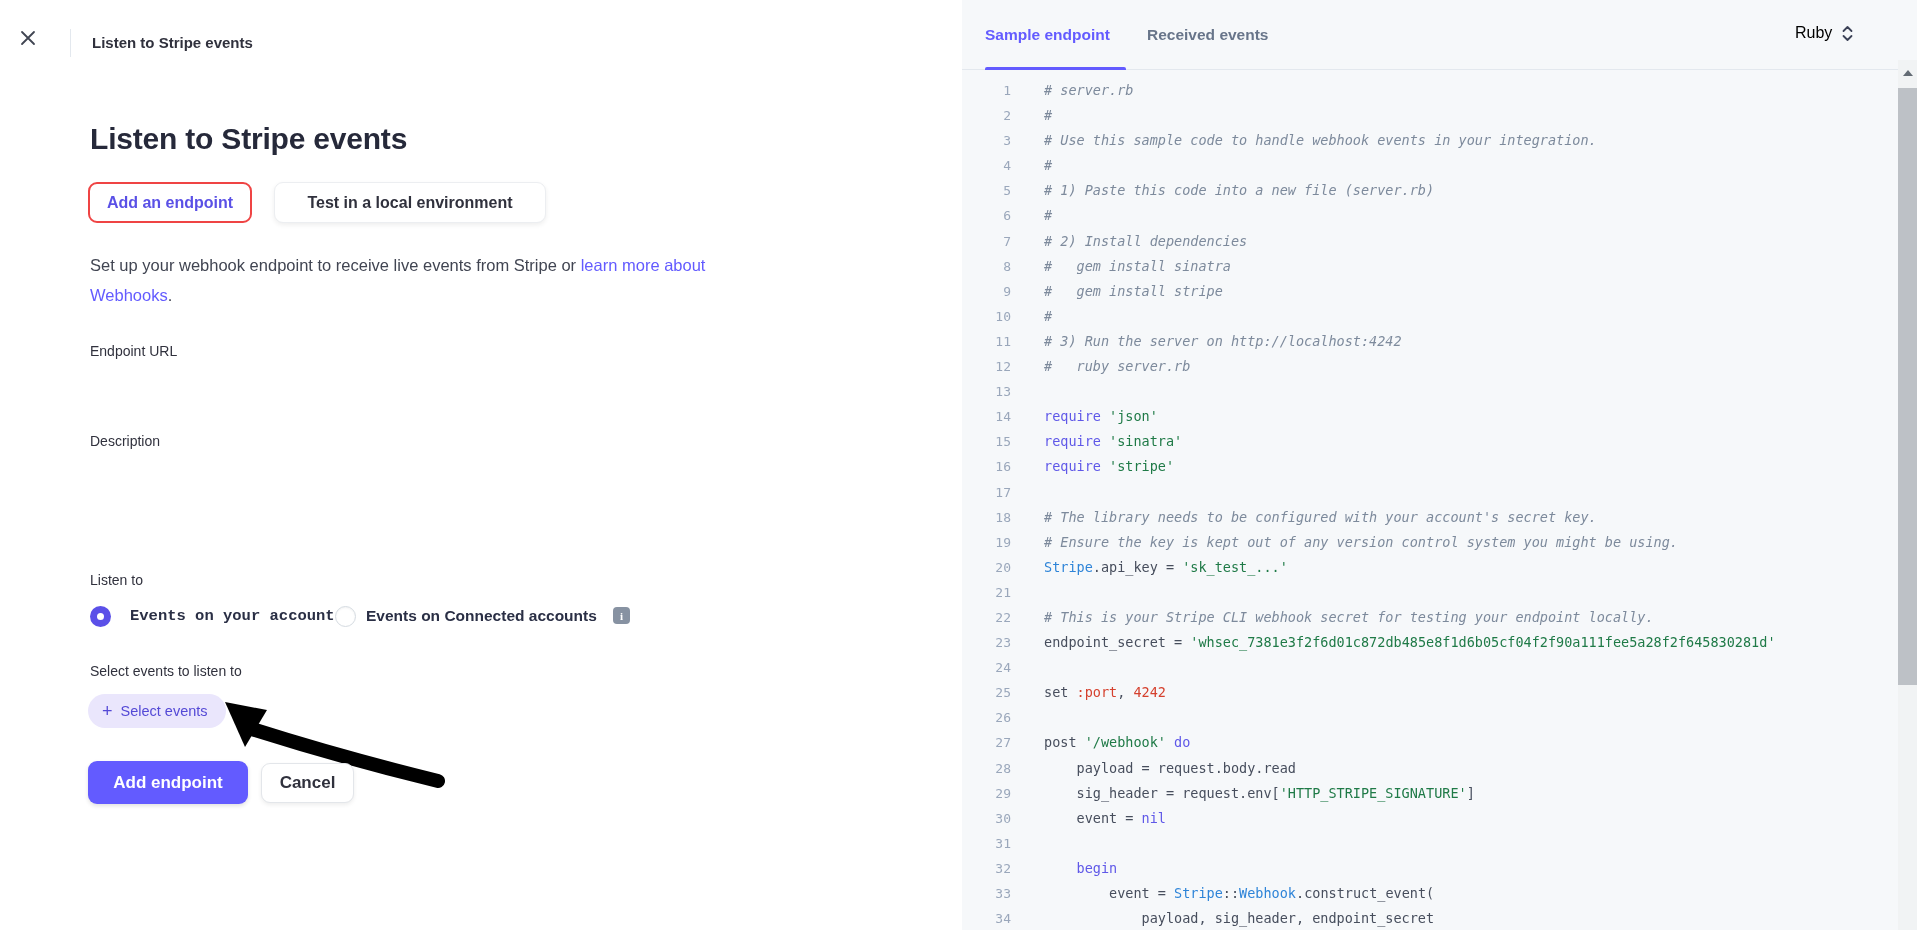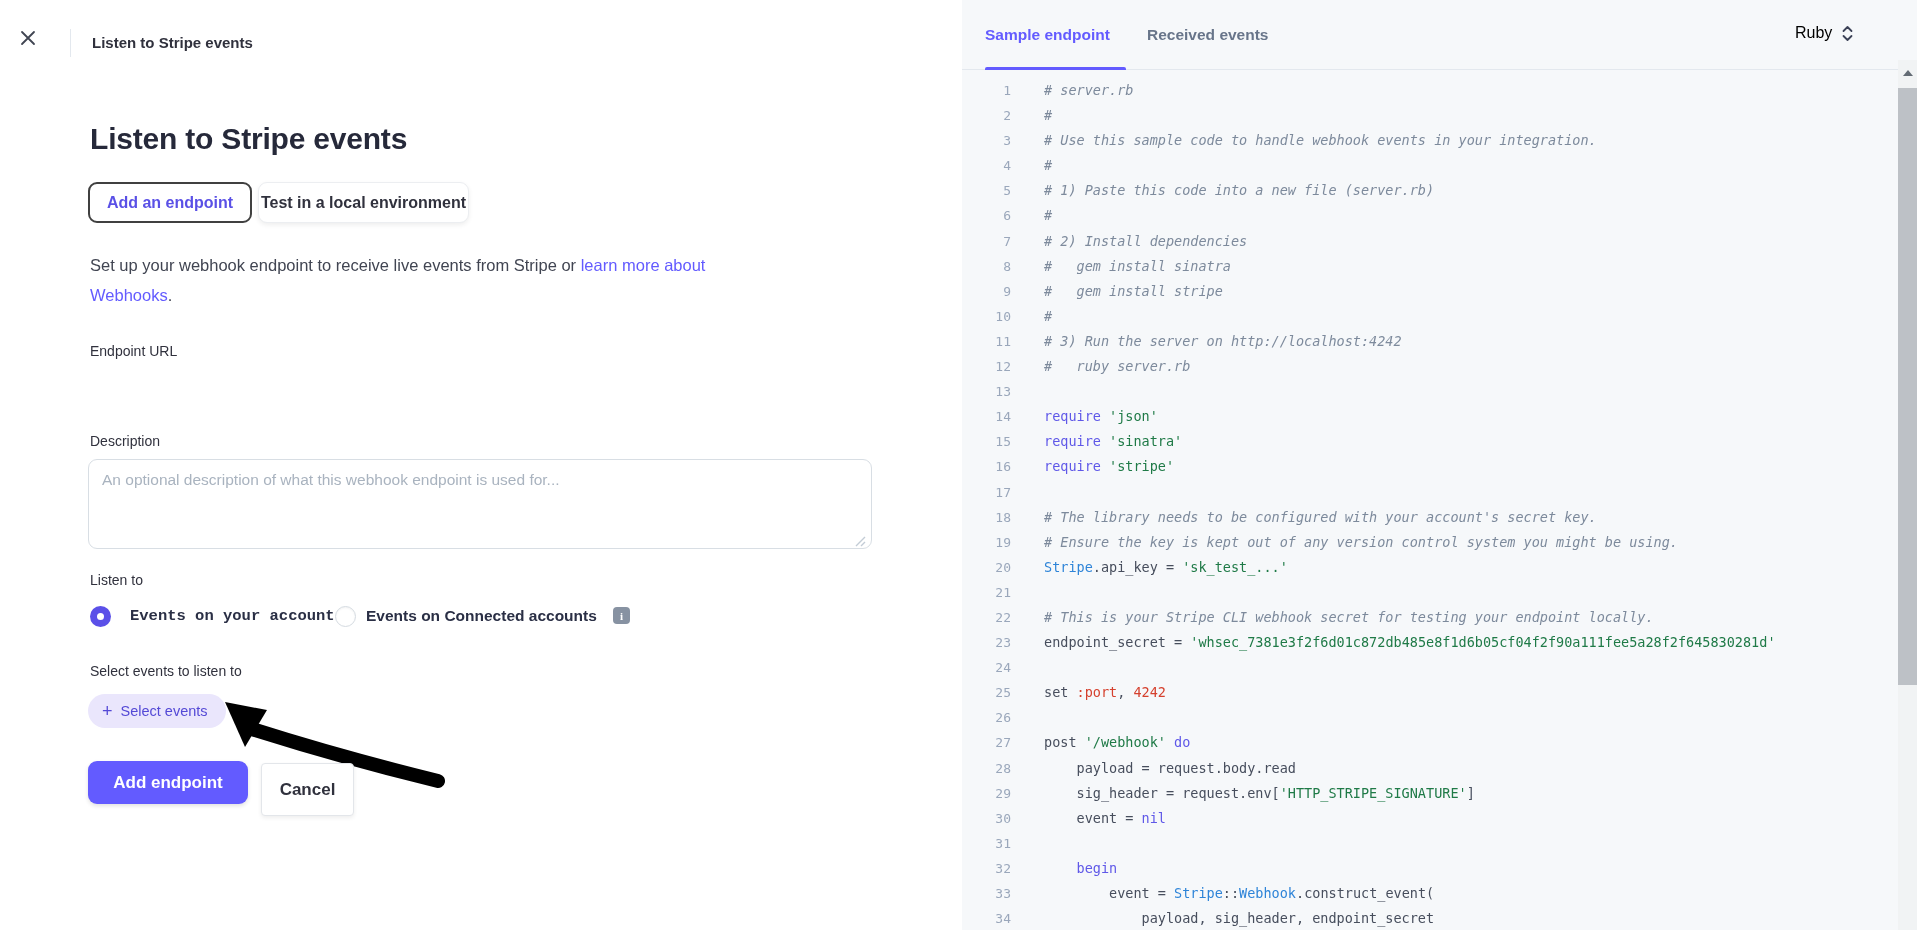--- a/index.html
+++ b/index.html
@@ -11,22 +11,22 @@
   .topbar-close { position:absolute; left:14px; top:24px; width:28px; height:28px; border:none; background:transparent;
     cursor:pointer; display:flex; align-items:center; justify-content:center; }
   .topbar-divider { position:absolute; left:70px; top:29px; width:1px; height:28px; background:#e3e8ee; }
   .topbar-title { position:absolute; left:92px; top:34px; font-size:15px; font-weight:700; color:#30313d; }
 
   
   .h1 { position:absolute; left:90px; top:122px; font-size:30px; font-weight:800; color:#26293a; letter-spacing:-0.2px; }
 
   .seg-btn { position:absolute; top:182px; height:41px; display:flex; align-items:center; justify-content:center;
     border-radius:9px; font-size:16px; font-weight:700; cursor:pointer; background:#ffffff; }
-  .seg-active { left:88px; width:164px; border:2px solid #404040; color:#5a50e6; }
-  .seg-inactive { left:258px; width:211px; border:1px solid #eceef1; color:#30313d; box-shadow:0 2px 5px rgba(0,0,0,0.07); }
+  .seg-active { left:88px; width:164px; border:2px solid #ef4444; color:#5a50e6; }
+  .seg-inactive { left:274px; width:272px; border:1px solid #eceef1; color:#30313d; box-shadow:0 2px 5px rgba(0,0,0,0.07); }
 
   .intro { position:absolute; left:90px; top:250px; width:780px; font-size:16.5px; line-height:30px; color:#414552; }
   .intro a { color:#635bff; text-decoration:none; font-weight:500; cursor:pointer; }
 
   .field-label { position:absolute; left:90px; font-size:14px; font-weight:500; color:#30313d; }
 
   .url-input { position:absolute; left:88px; top:370px; width:784px; height:38px; background:#fff; border:1px solid #7fb5ec;
     border-radius:9px; box-shadow:0 0 0 4px #a9d3f9; cursor:text; }
   .url-prefix { position:absolute; left:13px; top:9px; font-size:15px; color:#30313d; }
   .redaction-bar { position:absolute; left:71px; top:7px; width:647px; height:25px; background:#000; }
@@ -47,21 +47,21 @@
 
   .select-events-btn { position:absolute; left:88px; top:694px; height:34px; padding:0 18px 0 14px; border:none; border-radius:17px;
     background:#eae6fc; color:#5449d6; display:flex; align-items:center; gap:8px; cursor:pointer; }
   .select-events-btn .plus { font-size:18px; font-weight:400; line-height:1; }
   .select-events-btn .lbl { font-size:14.5px; font-weight:500; }
 
   .annot-arrow { position:absolute; left:200px; top:685px; pointer-events:none; }
 
   .btn-primary { position:absolute; left:88px; top:761px; width:160px; height:43px; border:none; border-radius:9px;
     background:#635bff; color:#fff; font-size:17px; font-weight:700; cursor:pointer; box-shadow:0 2px 4px rgba(0,0,0,0.12); }
-  .btn-secondary { position:absolute; left:261px; top:763px; width:93px; height:53px; border:1px solid #e3e6ea; border-radius:4px;
+  .btn-secondary { position:absolute; left:261px; top:763px; width:93px; height:40px; border:1px solid #e3e6ea; border-radius:9px;
     background:#fff; color:#30313d; font-size:17px; font-weight:700; cursor:pointer; box-shadow:0 2px 4px rgba(0,0,0,0.07); }
 
   
   .code-panel { position:absolute; left:962px; top:0; width:955px; height:930px; background:#f6f8fa; }
   .panel-header { position:absolute; left:0; top:0; width:100%; height:70px; border-bottom:1px solid #e3e8ee; }
   .ptab { position:absolute; top:26px; font-size:15.5px; font-weight:700; cursor:pointer; background:none; border:none; }
   .ptab-active { left:23px; color:#635bff; }
   .ptab-underline { position:absolute; left:23px; top:67px; width:141px; height:3px; background:#635bff; border-radius:2px 2px 0 0; }
   .ptab-inactive { left:185px; color:#68758a; }
   .lang-select { position:absolute; left:833px; top:24px; display:flex; align-items:center; gap:9px; cursor:pointer; background:none; border:none; }
@@ -109,28 +109,20 @@
   </button>
 
   <p class="intro">
     <span>Set up your webhook endpoint to receive live events from Stripe or</span>
     <a><span>learn more about</span><br><span>Webhooks</span></a><span>.</span>
   </p>
 
   <div class="field-label" style="top:343px;">Endpoint URL</div>
 
   <div class="field-label" style="top:433px;">Description</div>
-  <div class="desc-box" role="textbox">
-    <span class="desc-placeholder">An optional description of what this webhook endpoint is used for...</span>
-    <span class="resize-handle">
-      <svg width="11" height="11" viewBox="0 0 11 11">
-          <path d="M10 1 L1 10 M10 6 L6 10" stroke="#c3ccd6" stroke-width="1.4"></path>
-        </svg>
-    </span>
-  </div>
 
   <div class="field-label" style="top:572px;">Listen to</div>
   <div class="radio-row">
     <span class="radio-outer radio-selected" style="left:0;"></span>
     <span class="radio-label" style="left:40px;font-family:Liberation Mono, monospace;">Events on your account</span>
     <span class="radio-outer radio-unselected" style="left:245px;"></span>
     <span class="radio-label" style="left:276px;">Events on Connected accounts</span>
     <span class="info-icon">i</span>
   </div>
 

